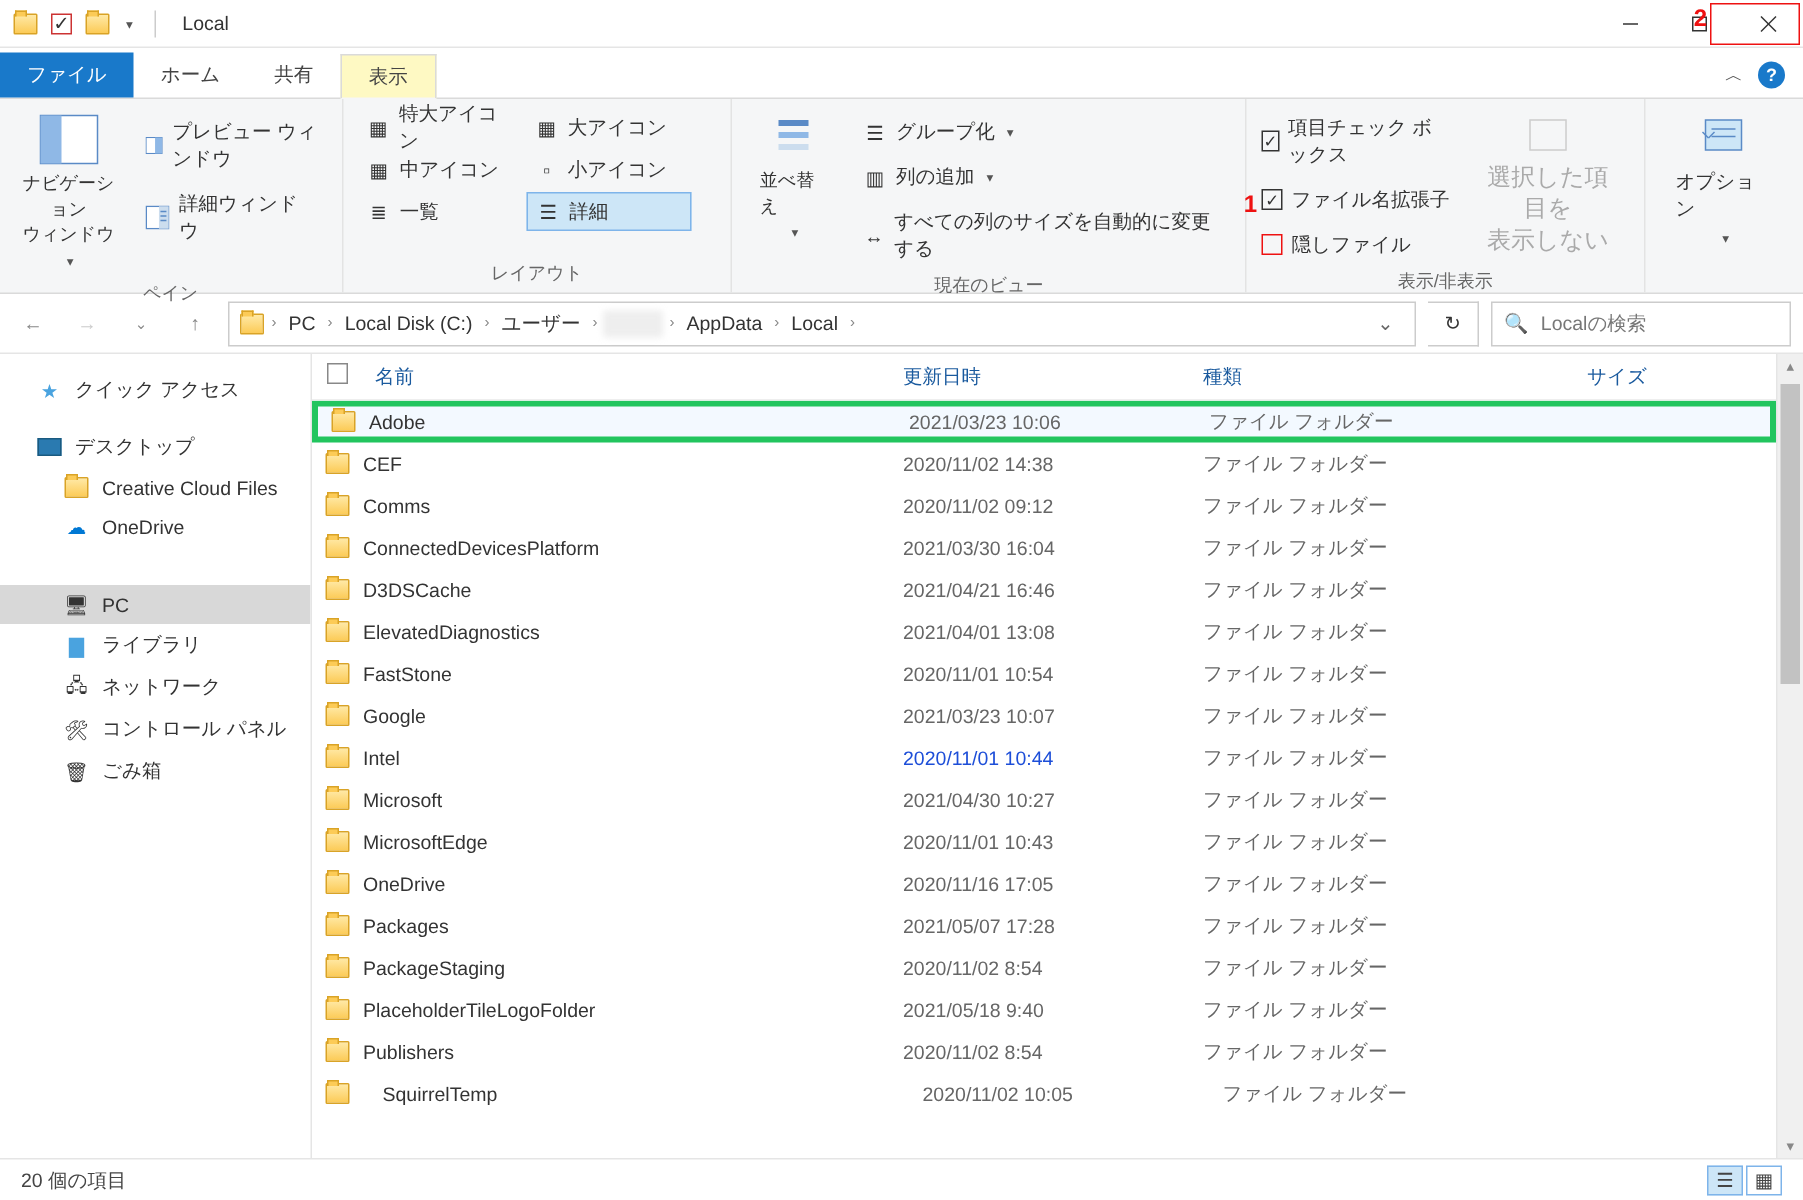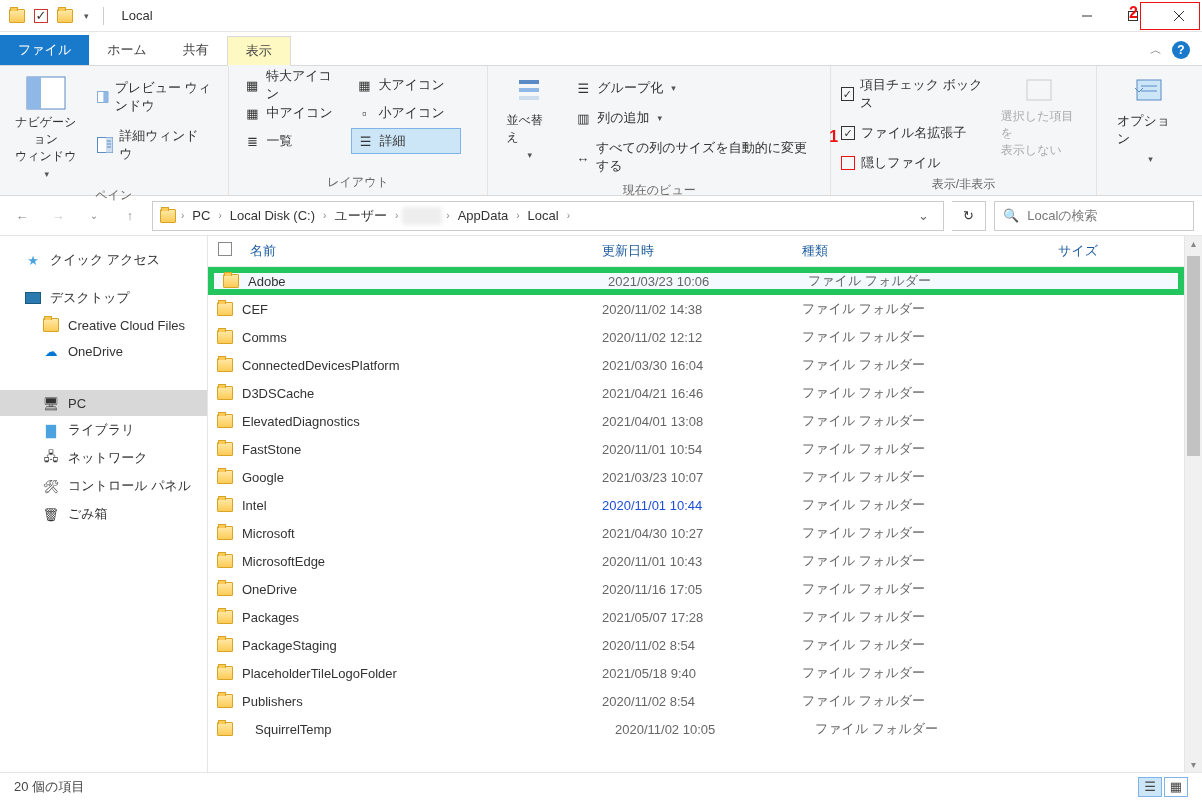--- a/index.html
+++ b/index.html
@@ -74,21 +74,21 @@
 .file-area { flex:1; display:flex; }
 .file-list { flex:1; overflow:auto; }
 .list-header { display:flex; padding:6px 0; border-bottom:1px solid #eee; color:#1a5a9e; font-size:13px; position:sticky; top:0; background:#fff; }
 .col-check { width:34px; display:flex; justify-content:center; }
 .col-name { width:360px; padding-left:8px; }
 .col-date { width:200px; }
 .col-type { width:176px; }
 .col-size { width:120px;text-align:right; }
 .hdr-check { width:14px; height:14px; border:1px solid #888; }
 .list-row { display:flex; align-items:center; height:28px; font-size:13px; }
-.list-row.selected { border:6px solid #22c55e; background:#f3f9ff; }
+.list-row.selected { border:4px solid #22c55e; background:#f3f9ff; }
 .row-icon { width:34px; display:flex; justify-content:center; }
 .scrollbar { width:18px; background:#f0f0f0; border-left:1px solid #e5e5e5; position:relative; }
 .scrollbar-thumb { position:absolute; top:20px; left:2px; right:2px; height:200px; background:#c2c2c2; }
 
 
 .statusbar { height:28px; border-top:1px solid #e5e5e5; display:flex; align-items:center; padding:0 14px; font-size:13px; color:#444; }
 .view-toggles { margin-left:auto; display:flex; gap:2px; }
 .view-toggle { width:24px; height:20px; border:1px solid #7eb4ea; display:flex; align-items:center; justify-content:center; }
 .view-toggle.active { background:#cde6f7; }
 
@@ -256,21 +256,21 @@
           </label>
         <label class="chk-row">
             <span class="chk-box unchecked-red"></span>
             <span>隠しファイル</span>
           </label>
       </div>
       <div class="disabled-btn">
         <svg width="32" height="28" viewBox="0 0 32 28">
             <rect x="4" y="4" width="24" height="20" fill="none" stroke="#ccc"></rect>
           </svg>
-        <span style="font-size:12px; white-space:pre-line; ">選択した項目を
+        <span style="font-size:16px; white-space:pre-line; text-align:center;">選択した項目を
 表示しない</span>
       </div>
     </div>
     <div class="ribbon-group-label">表示/非表示</div>
   </div>
 
   <div class="ribbon-group" style="border-right:none;">
     <div class="ribbon-group-body">
       <div class="opt-btn">
         <svg width="32" height="28" viewBox="0 0 32 28">
@@ -409,21 +409,21 @@
             <div class="col-name" style="padding-left:0;">CEF</div>
             <div class="col-date" style="color:#666;">2020/11/02 14:38</div>
             <div class="col-type" style="color:#666;">ファイル フォルダー</div>
             <div class="col-size"></div>
           </div>
           <div class="list-row">
             <div class="row-icon">
               <span class="folder-glyph"></span>
             </div>
             <div class="col-name" style="padding-left:0;">Comms</div>
-            <div class="col-date" style="color:#666;">2020/11/02 12:12</div>
+            <div class="col-date" style="color:#666;">2020/11/02 09:12</div>
             <div class="col-type" style="color:#666;">ファイル フォルダー</div>
             <div class="col-size"></div>
           </div>
           <div class="list-row">
             <div class="row-icon">
               <span class="folder-glyph"></span>
             </div>
             <div class="col-name" style="padding-left:0;">ConnectedDevicesPlatform</div>
             <div class="col-date" style="color:#666;">2021/03/30 16:04</div>
             <div class="col-type" style="color:#666;">ファイル フォルダー</div>

